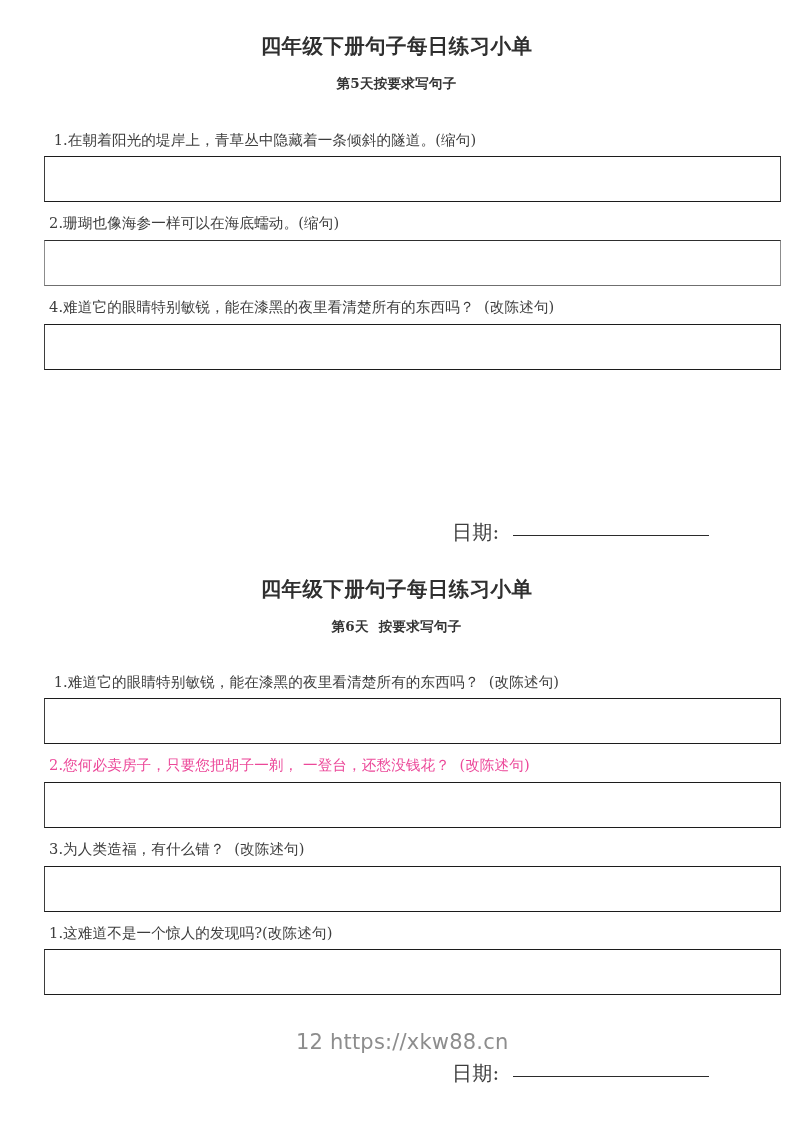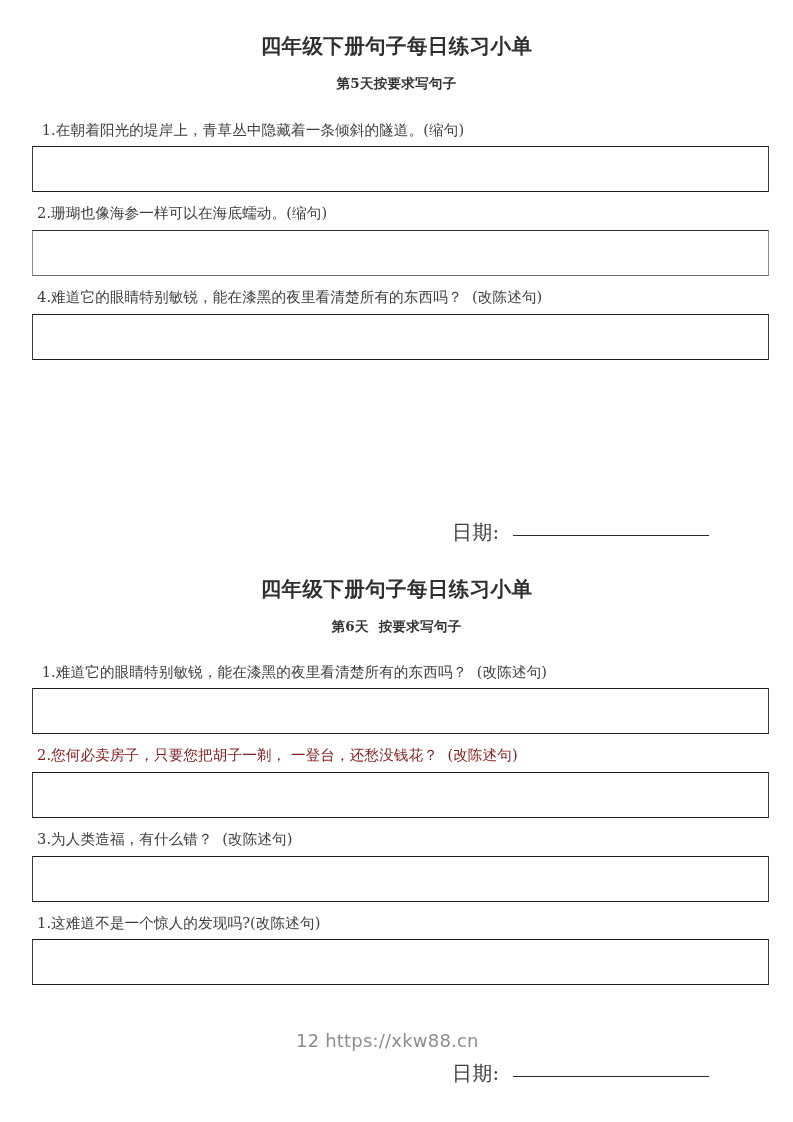--- a/index.html
+++ b/index.html
@@ -49,42 +49,42 @@
     font-size: 13.5px;
     font-weight: bold;
     color: #333333;
     margin: 6px;
     padding-top: 9px;
     letter-spacing: 0.3px;
     white-space: pre;
   }
 
   .questions {
-    margin: 4px;
+    margin: 16px;
     padding: 0;
     list-style: none;
   }
 
   .question-block {
     padding-top: 11px;
   }
   #worksheet-1 .question-block:first-child { padding-top: 21px; }
   #worksheet-2 .question-block:first-child { padding-top: 20px; }
 
   .question-text {
     font-family: "DejaVu Serif", serif;
     font-size: 14.6px;
     color: #3d3d3d;
     line-height: 1.35;
     padding-left: 33px;
     padding-bottom: 7px;
     white-space: pre;
     letter-spacing: 0.1px;
   }
-  .question-text.tinted { color: #7f1d1d; }
+  .question-text.tinted { color: #ec4899; }
 
   .answer-box {
     box-sizing: border-box;
     margin-left: 28px;
     width: 737px;
     height: 46px;
     border: 1px solid #8c8c8c;
     border-top-color: #2e2e2e;
     border-bottom-color: #6f6f6f;
     background: #ffffff;
@@ -119,21 +119,21 @@
     position: relative;
     top: -3px;
   }
 
   
   .watermark {
     position: absolute;
     left: 296px;
     top: 1030px;
     font-family: "DejaVu Sans", sans-serif;
-    font-size: 18px;
+    font-size: 21px;
     color: #8d8d8d;
     letter-spacing: 0.2px;
     white-space: pre;
     text-align: right;
   }
 </style>
 </head>
 <body>
 
 <div class="page">

